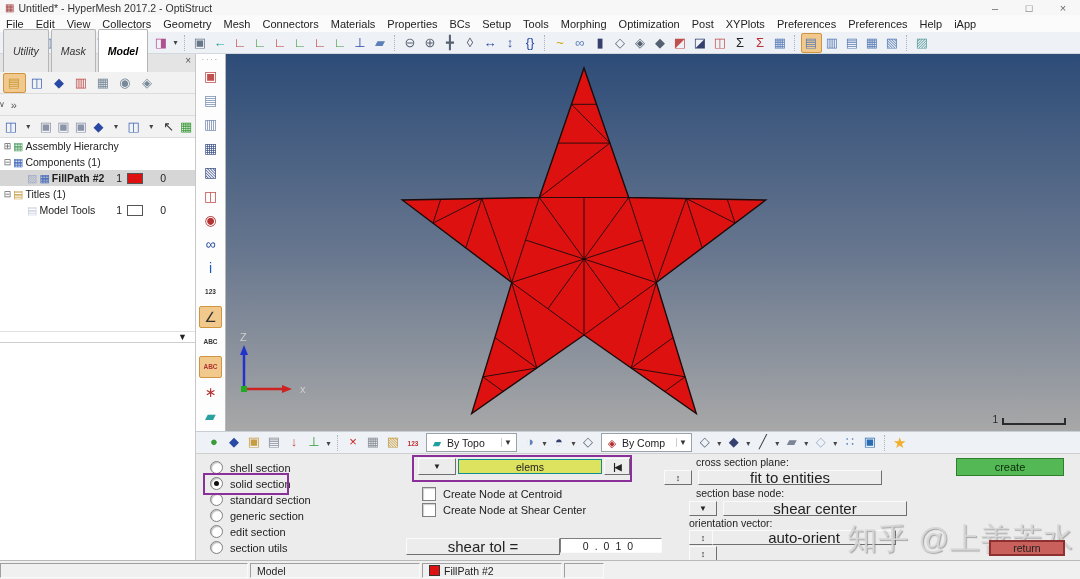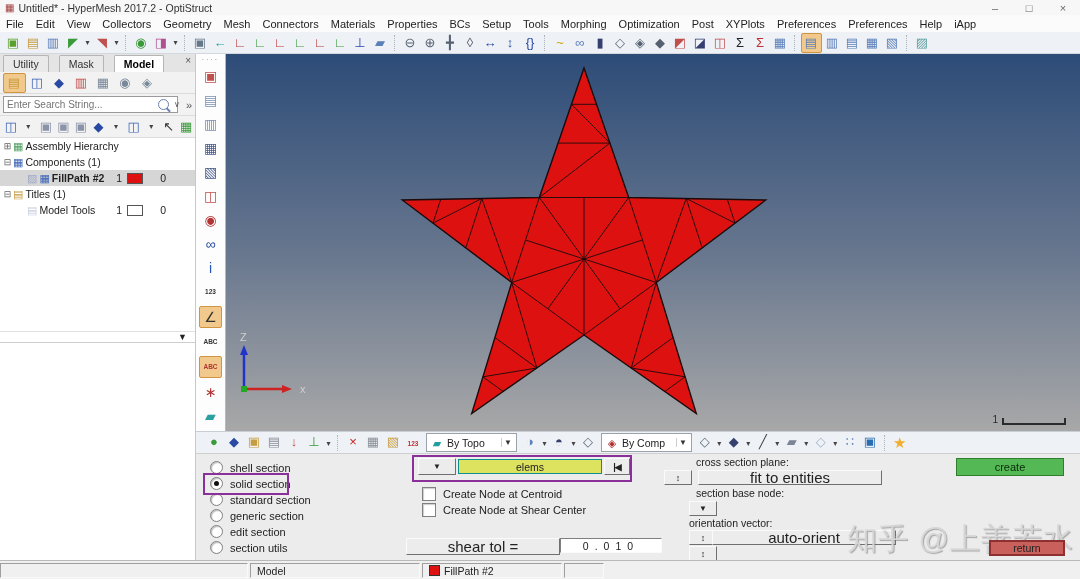--- a/index.html
+++ b/index.html
@@ -30,22 +30,22 @@
   .combo{display:inline-flex;align-items:center;height:17px;background:#fff;border:1px solid #9aa2ac;
          margin:0 3px;padding:0 2px;font-size:10.5px;}
   .combo .cb-lab{min-width:52px;padding:0 2px;}
   .combo .cb-car{font-size:8px;color:#333;padding:0 2px;border-left:1px solid #ccc;}
   .combo .tbi{width:15px;font-size:11px;}
 
   
   #leftpanel{position:absolute;left:0;top:54px;width:196px;height:506px;background:#ececec;
              border-right:1px solid #c8c8c8;display:flex;flex-direction:column;box-sizing:border-box;}
   #tabs{height:18px;display:flex;align-items:flex-end;background:#e4e4e4;padding-left:3px;position:relative;}
-  .tab{padding:2px 9px;font-size:10.5px;border:1px solid #b5b5b5;border-bottom:none;background:#e9e9e9;
-       margin-right:10px;border-radius:2px 2px 0 0;color:#333;}
+  .tab{padding:15px 9px;font-size:10.5px;border:1px solid #b5b5b5;border-bottom:none;background:#e9e9e9;
+       margin-right:2px;border-radius:2px 2px 0 0;color:#333;font-style:italic;}
   .tab.active{background:#fff;font-weight:bold;color:#000;}
   #panel-close{position:absolute;right:4px;top:1px;font-size:10px;color:#555;}
   .lp-iconrow{height:21px;background:#f2f2f2;border-bottom:1px solid #dcdcdc;display:flex;align-items:center;padding-left:2px;}
   .lp-iconrow .tbi{width:21px;}
   #search-row{height:21px;display:flex;align-items:center;background:#f2f2f2;padding:0 3px;border-bottom:1px solid #dcdcdc;}
   #search-input{flex:1;height:15px;border:1px solid #9a9a9a;font-size:10px;padding:0 3px;color:#888;
                 font-family:"Liberation Sans",sans-serif;background:#fff;}
   .mag{width:9px;height:9px;border:1.5px solid #6b7fae;border-radius:50%;position:relative;margin:0 3px 0 -20px;}
   .mag:after{content:"";position:absolute;width:5px;height:1.5px;background:#6b7fae;transform:rotate(45deg);left:7px;top:9px;}
   .sc-car{font-size:8px;color:#555;margin:0 2px;}
@@ -231,21 +231,20 @@
   <div class="lp-iconrow" id="lp-iconrow1">
       <span class="tbi" style="color: rgb(199, 155, 63); background: rgb(242, 201, 140); border: 1px solid rgb(208, 149, 64);">▤</span>
       <span class="tbi" style="color: rgb(58, 98, 181);">◫</span>
       <span class="tbi" style="color: rgb(42, 73, 165);">◆</span>
       <span class="tbi" style="color: rgb(192, 80, 77);">▥</span>
       <span class="tbi" style="color: rgb(119, 136, 153);">▦</span>
       <span class="tbi" style="color: rgb(119, 136, 153);">◉</span>
       <span class="tbi" style="color: rgb(119, 136, 153);">◈</span>
     </div>
   <div id="search-row">
-    <input id="search-input" placeholder="Enter Search String..." style="">
     <span class="mag"></span>
     <span class="sc-car">∨</span>
     <span class="sc-chev">»</span>
   </div>
   <div class="lp-iconrow" id="lp-iconrow2">
       <span class="tbi" style="color: rgb(58, 98, 181);">◫</span>
       <span class="tbi caret" style="color: rgb(68, 68, 68);">▾</span>
       <span class="tbi" style="color: rgb(138, 147, 168);">▣</span>
       <span class="tbi" style="color: rgb(138, 147, 168);">▣</span>
       <span class="tbi" style="color: rgb(138, 147, 168);">▣</span>
@@ -446,20 +445,21 @@
 
   <span class="btn3d" id="merge-btn">shear tol =</span>
   <span id="merge-val">0.010</span>
 
   <span class="p-label" style="left:500px;top:2px">cross section plane:</span>
   <span class="btn3d spin-btn" style="left:468px;top:16px">↕</span>
   <span class="btn3d wide-btn" style="left:502px;top:16px">fit to entities</span>
 
   <span class="p-label" style="left:500px;top:33px">section base node:</span>
   <span class="btn3d spin-btn" style="left:493px;top:47px;font-size:8px">▼</span>
+  <span class="btn3d wide-btn" style="left:527px;top:47px">shear center</span>
 
   <span class="p-label" style="left:493px;top:63px">orientation vector:</span>
   <span class="btn3d spin-btn" style="left:493px;top:76px">↕</span>
   <span class="btn3d wide-btn" style="left:516px;top:76px">auto-orient</span>
   <span class="btn3d spin-btn" style="left:493px;top:92px">↕</span>
 
   <span id="create-btn">create</span>
   <span id="return-btn">return</span>
 </div>
 

